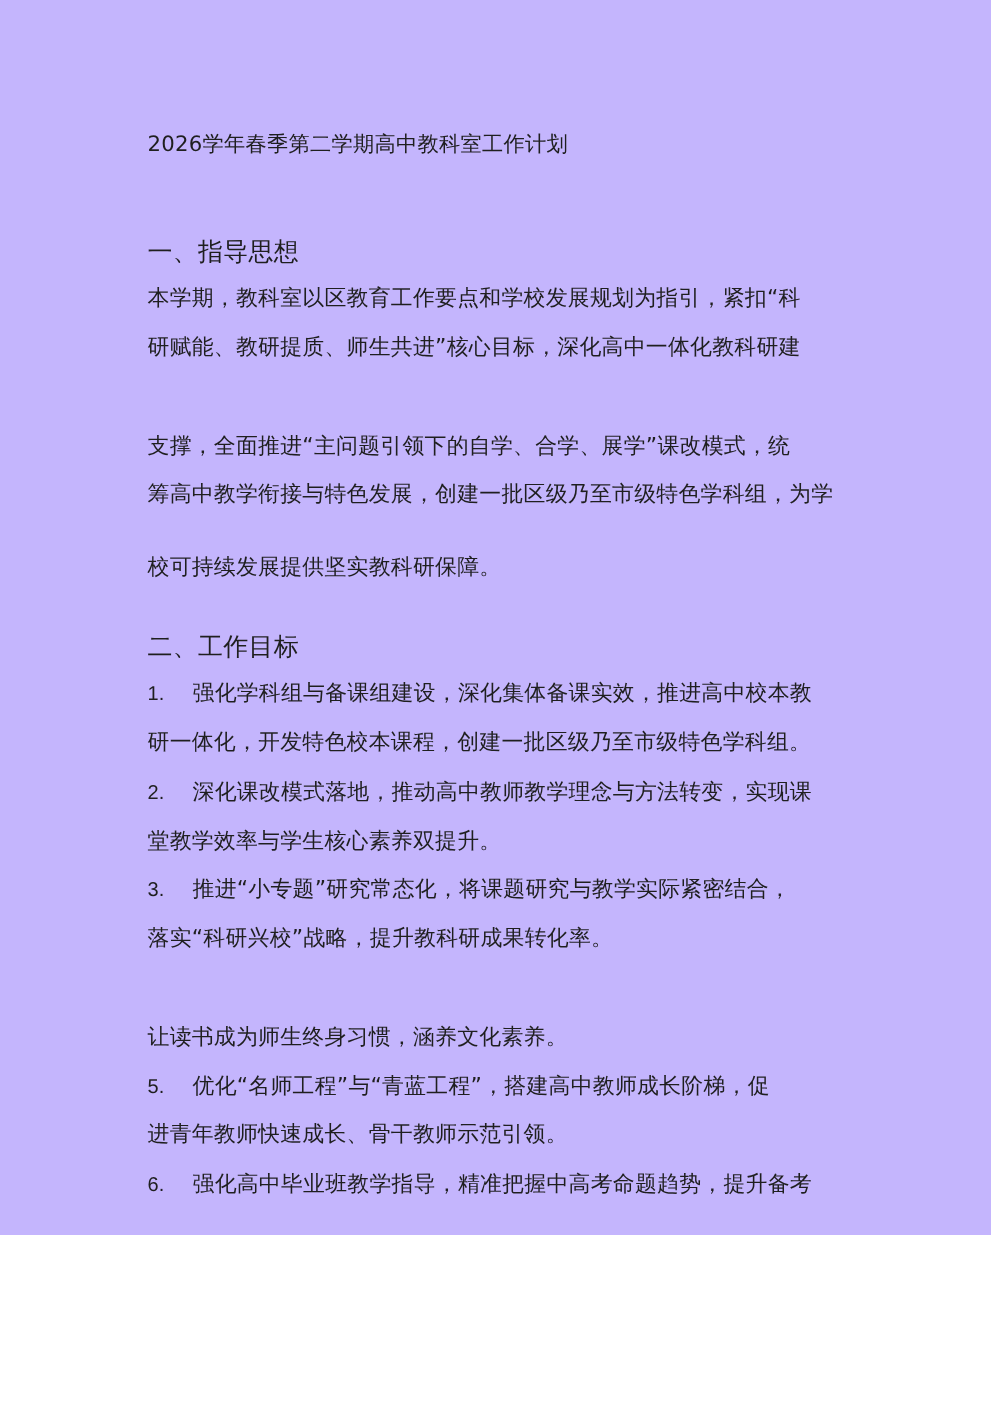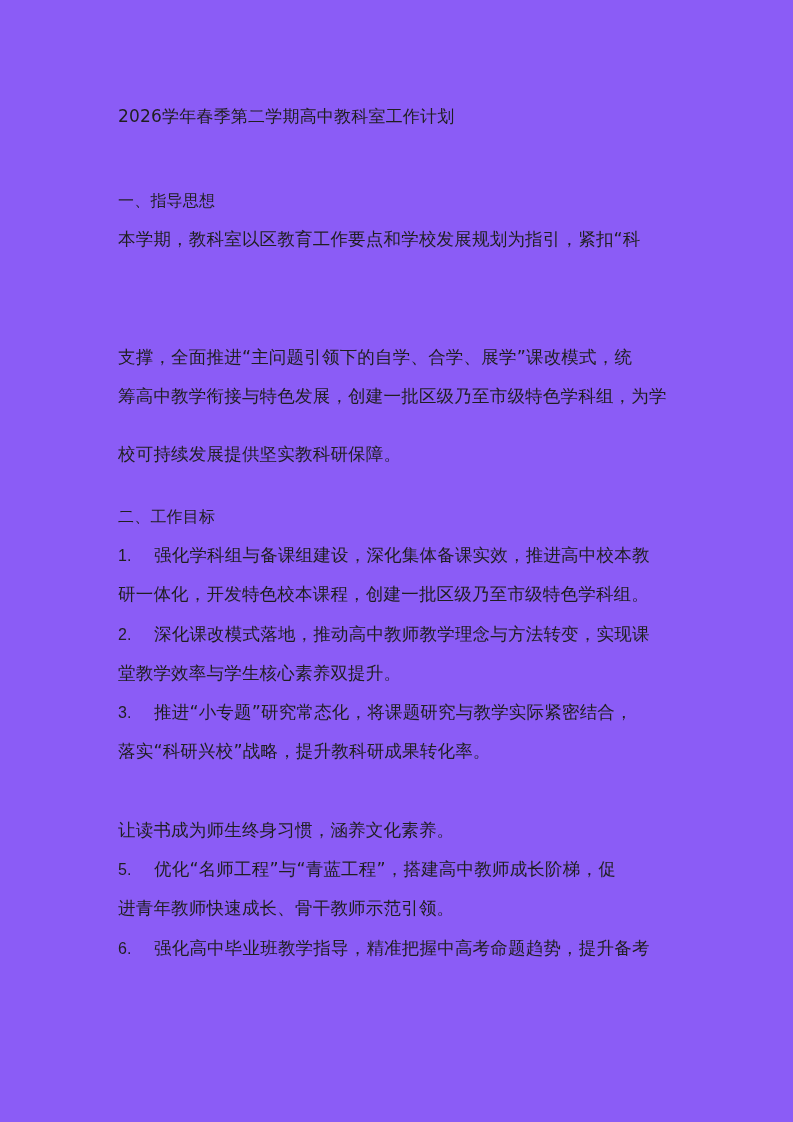--- a/index.html
+++ b/index.html
@@ -11,56 +11,57 @@
       width: 793px;
       height: 1122px;
       position: relative;
       overflow: hidden;
       font-family: "DejaVu Sans", "Liberation Sans", sans-serif;
       color: #1a1a1a;
     }
     .page {
       position: absolute;
       left: 0; top: 0;
-      width: 793px; height: 1122px;
-      background: #8b5cf6;
+      width: 793px; height: 988px;
+      background: #c4b5fd;
     }
     .line {
       position: absolute;
       left: 118px;
       width: 560px;
       font-size: 17.5px;
       line-height: 24px;
       white-space: nowrap;
       letter-spacing: 0.2px;
       color: #1f1f1f;
     }
     .title {
       top: 104px;
       font-size: 17px;
     }
     .heading {
-      font-size: 16px;
+      font-size: 20px;
     }
     .num {
       display: inline-block;
       width: 36px;
       font-family: "Liberation Sans", sans-serif;
       font-size: 16px;
     }
   </style>
 </head>
 <body>
 
 <div class="page">
 
   <div class="line title">2026学年春季第二学期高中教科室工作计划</div>
 
   <div class="line heading" style="top:189px;">一、指导思想</div>
   <div class="line" style="top:227px;">本学期，教科室以区教育工作要点和学校发展规划为指引，紧扣“科</div>
+  <div class="line" style="top:266px;">研赋能、教研提质、师生共进”核心目标，深化高中一体化教科研建</div>
   <div class="line" style="top:345px;">支撑，全面推进“主问题引领下的自学、合学、展学”课改模式，统</div>
   <div class="line" style="top:384px;">筹高中教学衔接与特色发展，创建一批区级乃至市级特色学科组，为学</div>
   <div class="line" style="top:442px;">校可持续发展提供坚实教科研保障。</div>
 
   <div class="line heading" style="top:505px;">二、工作目标</div>
 
   <div class="line" style="top:543px;">
     <span class="num">1.</span><span>强化学科组与备课组建设，深化集体备课实效，推进高中校本教</span>
   </div>
   <div class="line" style="top:582px;">研一体化，开发特色校本课程，创建一批区级乃至市级特色学科组。</div>

